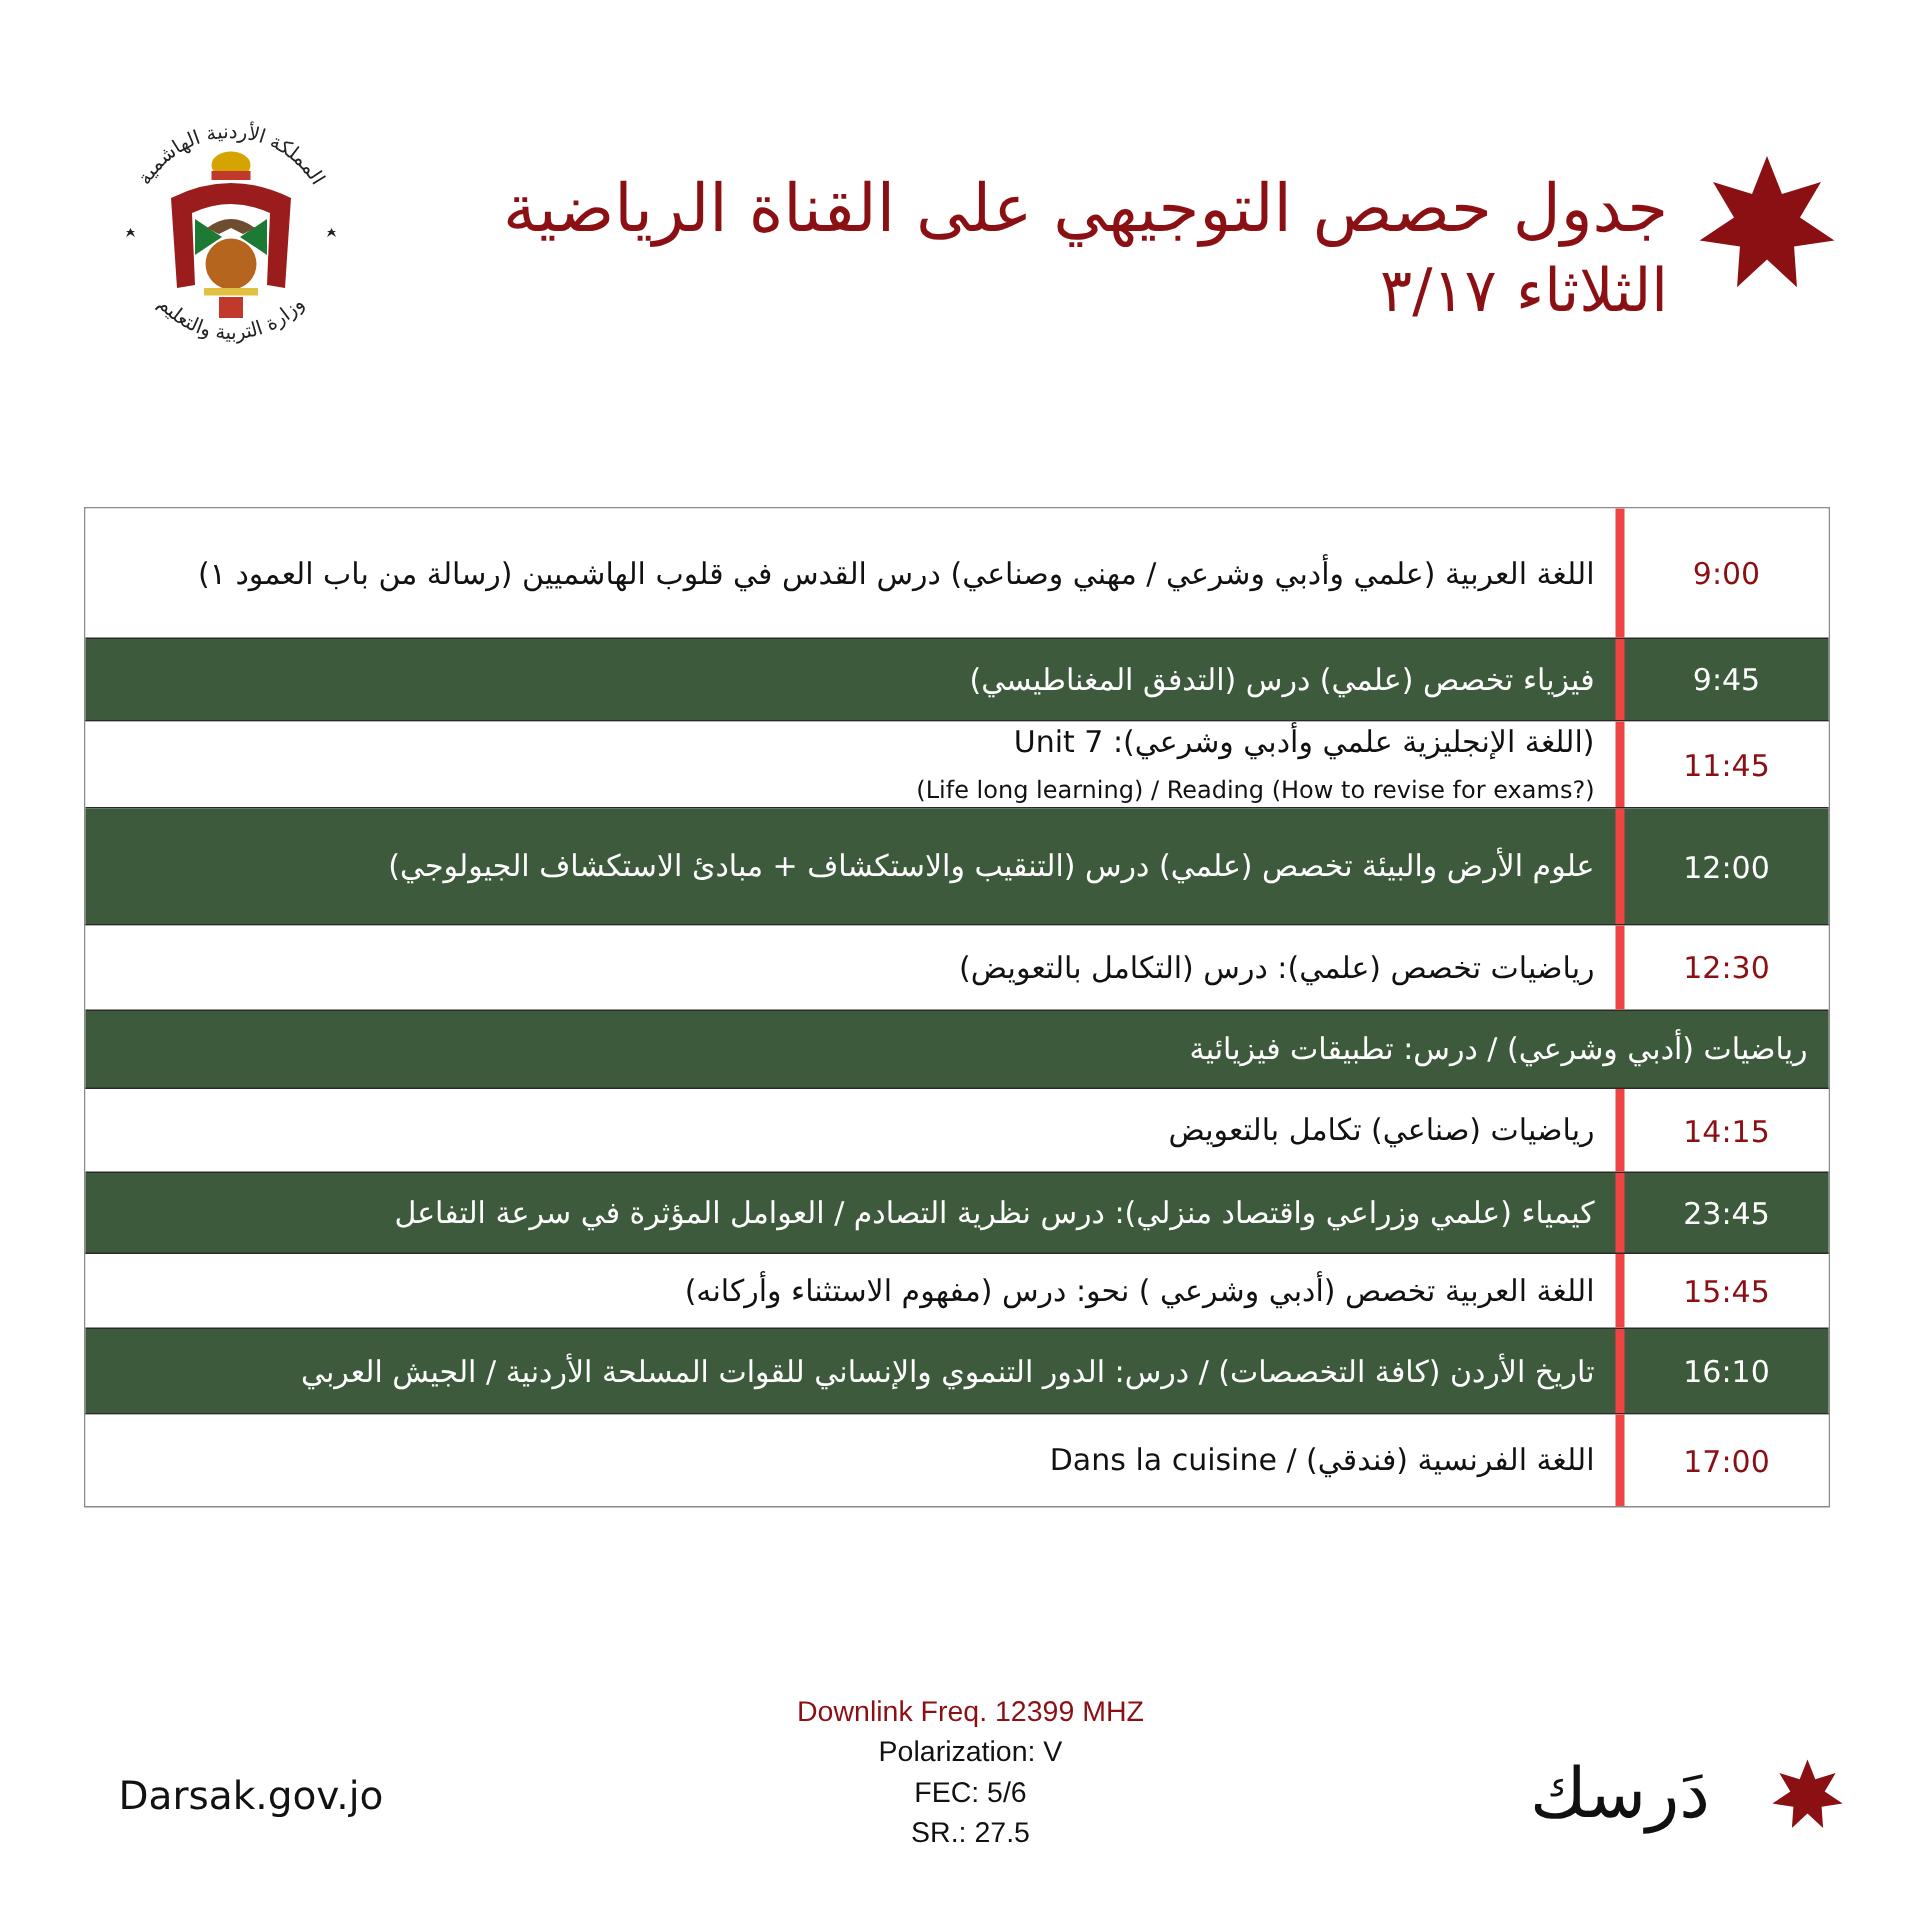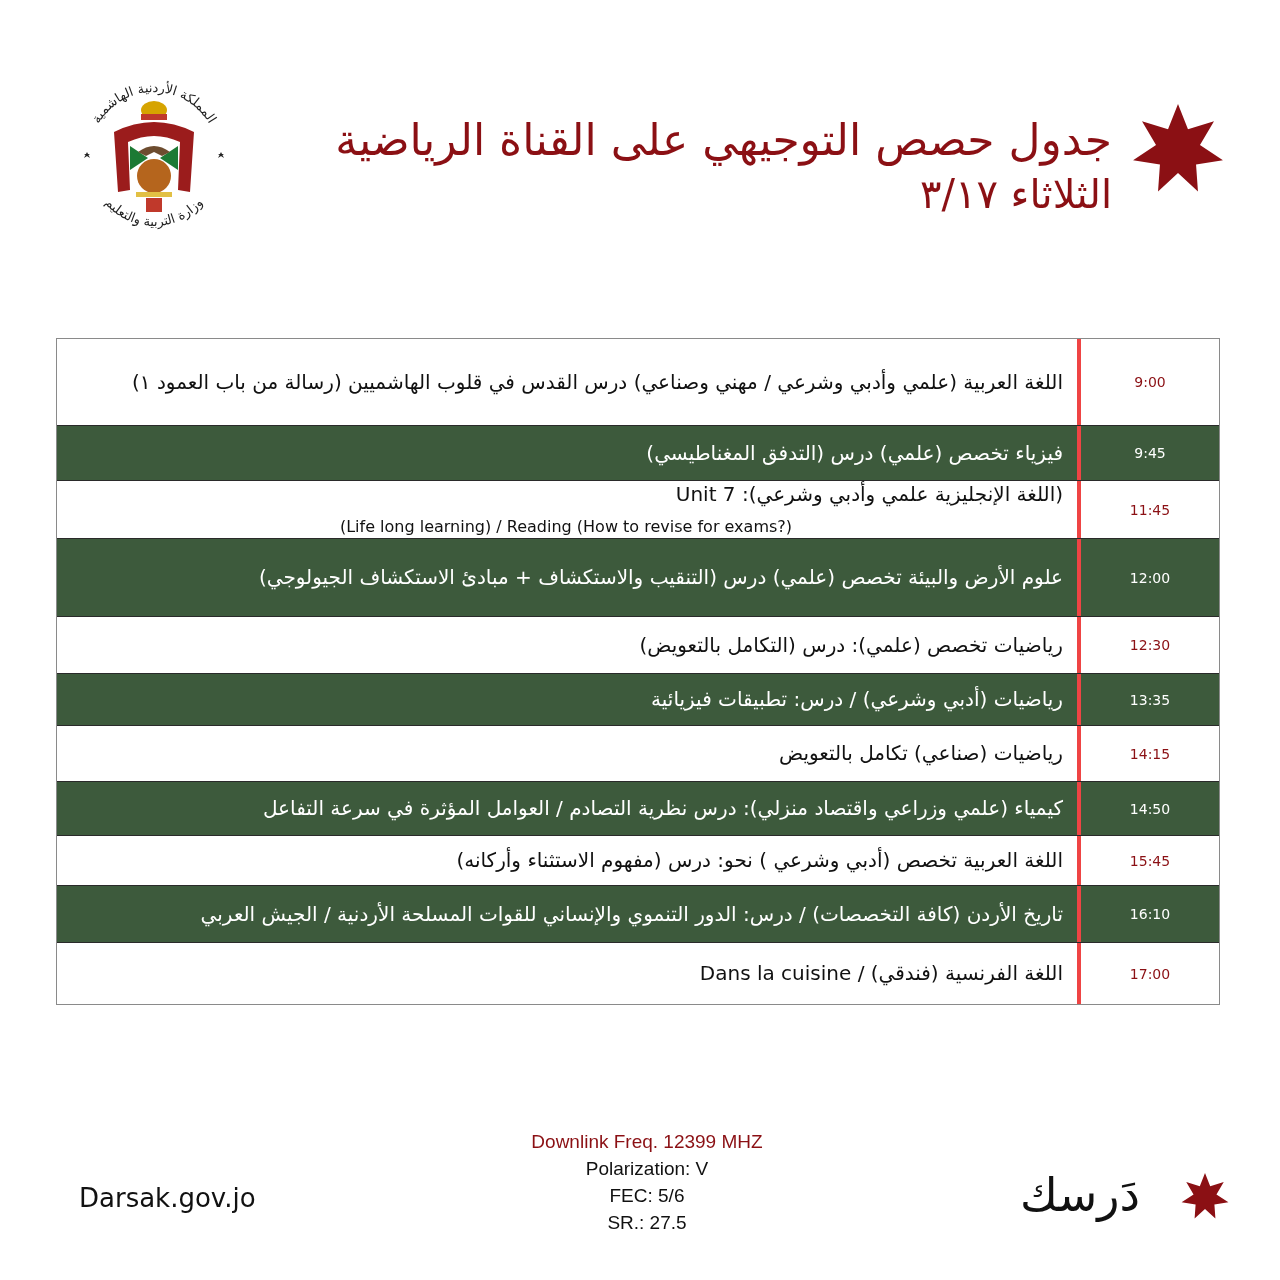--- a/index.html
+++ b/index.html
@@ -12,32 +12,32 @@
     .title-block { position: absolute; right: 168px; top: 112px; text-align: right; direction: rtl; color: #8b1014; }
     .title-main { font-family: "DejaVu Sans", sans-serif; font-size: 44px; line-height: 56px; font-weight: normal; white-space: nowrap; text-align: center; }
     .title-sub { font-family: "DejaVu Sans", sans-serif; font-size: 40px; line-height: 52px; white-space: nowrap; }
 
     .schedule { position: absolute; left: 56px; top: 338px; width: 1162px; border: 1px solid #8a8a8a; border-collapse: collapse; }
     .row { display: flex; flex-direction: row-reverse; border-bottom: 1px solid #2a2a2a; box-sizing: border-box; }
     .row:last-child { border-bottom: none; }
     .row.white { background: #ffffff; color: #111; }
     .row.green { background: #3d5a3c; color: #ffffff; }
     .time-cell {
-      width: 142px; flex: 0 0 142px; border-left: 4px solid #ef4444; box-sizing: border-box;
+      width: 142px; flex: 0 0 142px; border-left: 6px solid #ef4444; box-sizing: border-box;
       display: flex; align-items: center; justify-content: center;
-      font-family: "DejaVu Sans", sans-serif; font-size: 14px;
+      font-family: "DejaVu Sans", sans-serif; font-size: 20px;
     }
     .row.white .time-cell { color: #8b1014; }
     .row.green .time-cell { color: #ffffff; }
     .subject-cell {
       flex: 1; direction: rtl; text-align: right; padding: 0 14px 0 12px; box-sizing: border-box;
       display: flex; flex-direction: column; justify-content: center;
       font-family: "DejaVu Sans", sans-serif; font-size: 20px; line-height: 31px;
     }
-    .subject-sub { font-size: 16px; line-height: 26px; direction: ltr; text-align: center; margin-top: 4px; }
+    .subject-sub { font-size: 16px; line-height: 26px; direction: ltr; text-align: right; margin-top: 4px; }
 
     .footer-url { position: absolute; left: 79px; top: 1183px; font-family: "DejaVu Sans", sans-serif; font-size: 26px; color: #111; }
     .footer-info { position: absolute; left: 497px; top: 1128px; width: 300px; text-align: center; font-family: "Liberation Sans", sans-serif; font-size: 19px; line-height: 27px; color: #111; }
     .footer-info .freq { color: #8b1014; }
     .brand { position: absolute; left: 1020px; top: 1160px; width: 210px; height: 70px; }
     .brand-word { position: absolute; left: 0; top: 0; font-family: "DejaVu Sans", sans-serif; font-size: 46px; line-height: 70px; color: #111; direction: rtl; }
     .brand-star { position: absolute; left: 160px; top: 12px; width: 50px; height: 50px; }
   </style>
 </head>
 <body>
@@ -105,33 +105,32 @@
         <div>علوم الأرض والبيئة تخصص (علمي) درس (التنقيب والاستكشاف + مبادئ الاستكشاف الجيولوجي)</div>
       </div>
     </div>
     <div class="row white" style="height: 57px;">
       <div class="time-cell">12:30</div>
       <div class="subject-cell">
         <div>رياضيات تخصص (علمي): درس (التكامل بالتعويض)</div>
       </div>
     </div>
     <div class="row green" style="height: 52px;">
-      <div class="time-cell">13:35</div>
       <div class="subject-cell">
         <div>رياضيات (أدبي وشرعي) / درس: تطبيقات فيزيائية</div>
       </div>
     </div>
     <div class="row white" style="height: 56px;">
       <div class="time-cell">14:15</div>
       <div class="subject-cell">
         <div>رياضيات (صناعي) تكامل بالتعويض</div>
       </div>
     </div>
     <div class="row green" style="height: 54px;">
-      <div class="time-cell">14:50</div>
+      <div class="time-cell">23:45</div>
       <div class="subject-cell">
         <div>كيمياء (علمي وزراعي واقتصاد منزلي): درس نظرية التصادم / العوامل المؤثرة في سرعة التفاعل</div>
       </div>
     </div>
     <div class="row white" style="height: 50px;">
       <div class="time-cell">15:45</div>
       <div class="subject-cell">
         <div>اللغة العربية تخصص (أدبي وشرعي ) نحو: درس (مفهوم الاستثناء وأركانه)</div>
       </div>
     </div>

